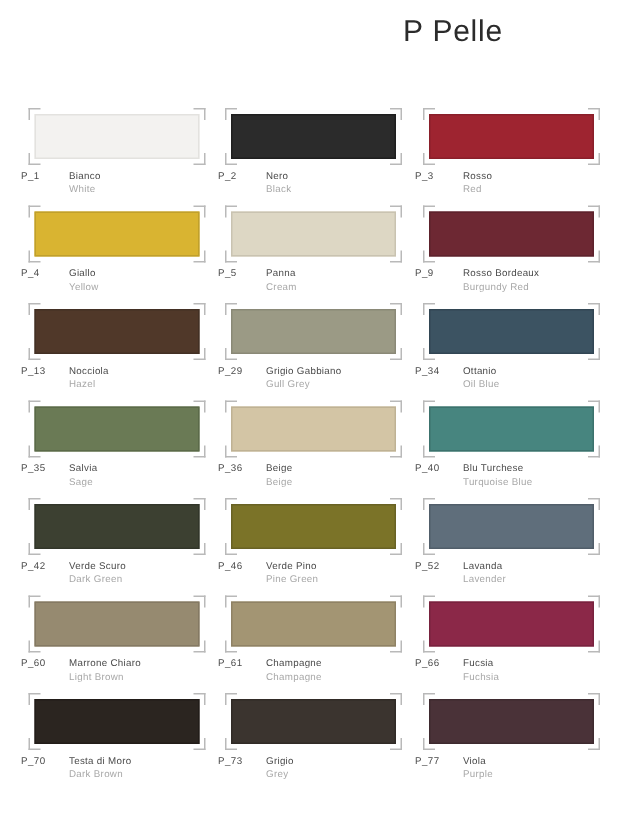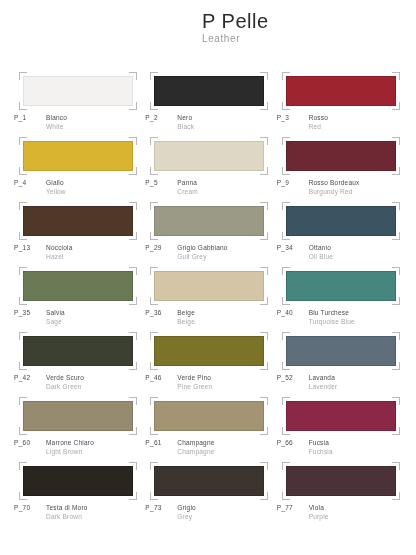--- a/index.html
+++ b/index.html
@@ -15,21 +15,21 @@
     overflow: hidden;
     position: relative;
   }
 
   
   .header {
     position: absolute;
     top: 0;
     right: 14px;
     width: 200px;
-    text-align: left;
+    text-align: center;
     padding-top: 11px;
   }
   .brand-title {
     font-size: 20px;
     font-weight: 400;
     letter-spacing: 0.5px;
     color: #2b2b2b;
     line-height: 1.0;
     font-family: "Liberation Sans", sans-serif;
   }
@@ -123,21 +123,20 @@
     color: #a8a8a8;
     letter-spacing: 0.2px;
     display: block;
   }
 </style>
 </head>
 <body>
 
 <div class="header">
   <div class="brand-title">P Pelle</div>
-  <div class="brand-sub">Leather</div>
 </div>
 
 <div class="swatch-grid" id="swatch-grid">
     <div class="swatch-cell">
       <div class="chip-wrap">
         <div class="chip" style="background: rgb(243, 242, 240); border: 1px solid rgb(227, 226, 223);"></div>
         <span class="corner tl"></span>
         <span class="corner tr"></span>
         <span class="corner bl"></span>
         <span class="corner br"></span>

